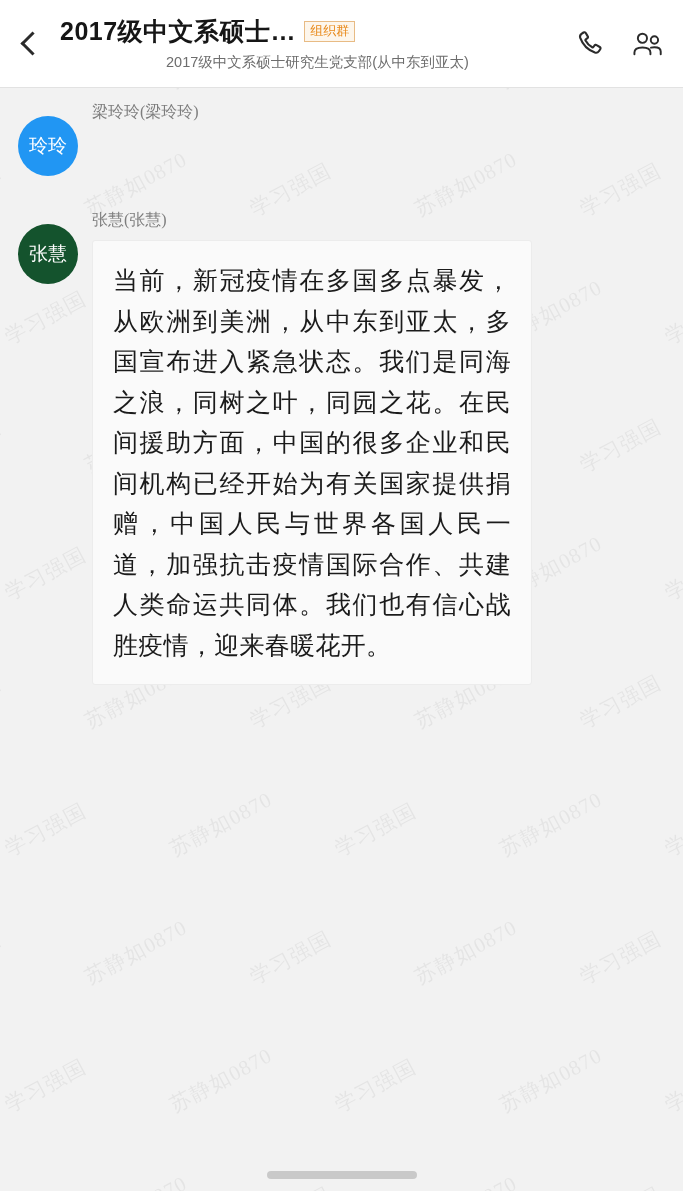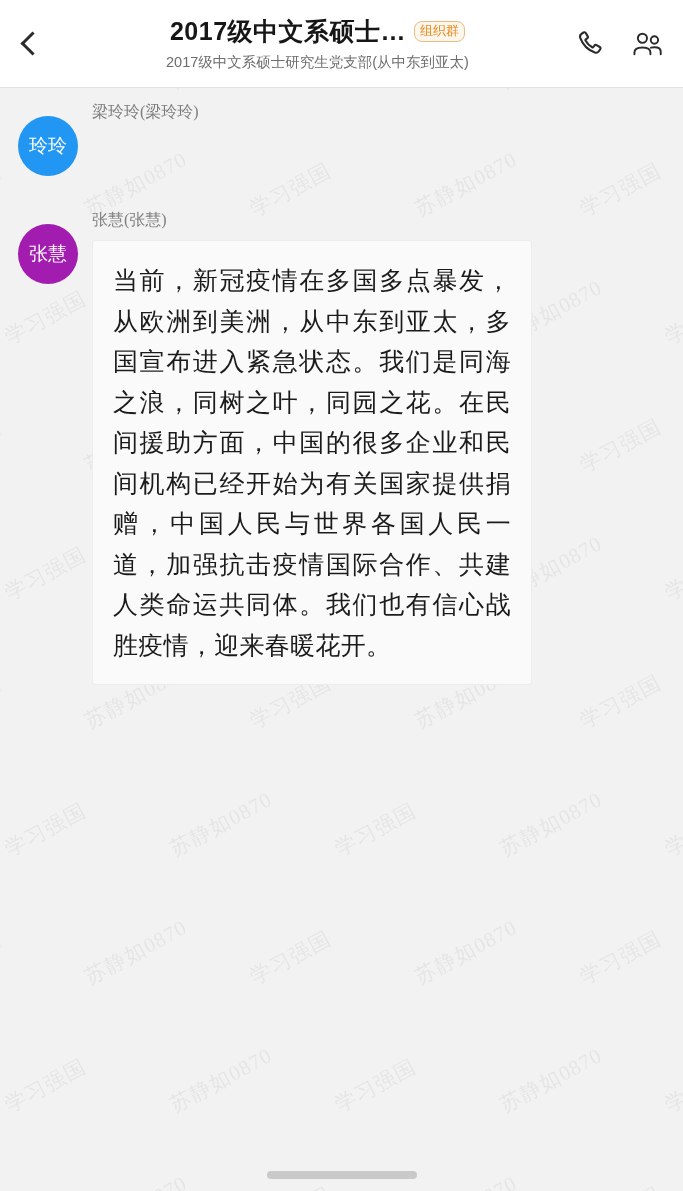--- a/index.html
+++ b/index.html
@@ -63,39 +63,39 @@
     flex: 1;
     display: flex;
     flex-direction: column;
     align-items: center;
     justify-content: center;
     min-width: 0;
   }
   .title-row {
     display: flex;
     align-items: center;
-    justify-content: center;
+    justify-content: flex-start;
     gap: 8px;
     width: 100%;
   }
   .title-main {
     font-size: 25px;
     font-weight: bold;
     color: #161616;
     max-width: 300px;
     overflow: hidden;
     text-overflow: ellipsis;
     white-space: nowrap;
     letter-spacing: 0.5px;
   }
   .group-badge {
     font-size: 13px;
     color: #e8891a;
     border: 1px solid #e8bb84;
-    border-radius: 8px;
+    border-radius: 0;
     padding: 1px 5px 2px;
     background: #fdf6ec;
     line-height: 1.25;
     white-space: nowrap;
   }
   .subtitle {
     margin-top: 5px;
     font-size: 14.5px;
     color: #6d6d6d;
     white-space: nowrap;
@@ -264,21 +264,21 @@
   </div>
 
   <div class="chat" id="chat">
       <div class="msg">
         <div class="avatar" style="background: rgb(33, 150, 243);">玲玲</div>
         <div class="msg-body">
           <div class="sender">梁玲玲(梁玲玲)</div>
         </div>
       </div>
       <div class="msg">
-        <div class="avatar" style="background: #a21caf;">张慧</div>
+        <div class="avatar" style="background: #14532d;">张慧</div>
         <div class="msg-body">
           <div class="sender">张慧(张慧)</div>
           <div class="bubble">当前，新冠疫情在多国多点暴发，从欧洲到美洲，从中东到亚太，多国宣布进入紧急状态。我们是同海之浪，同树之叶，同园之花。在民间援助方面，中国的很多企业和民间机构已经开始为有关国家提供捐赠，中国人民与世界各国人民一道，加强抗击疫情国际合作、共建人类命运共同体。我们也有信心战胜疫情，迎来春暖花开。</div>
         </div>
       </div>
     </div>
 
   <div class="home-bar"></div>
 </div>
 

